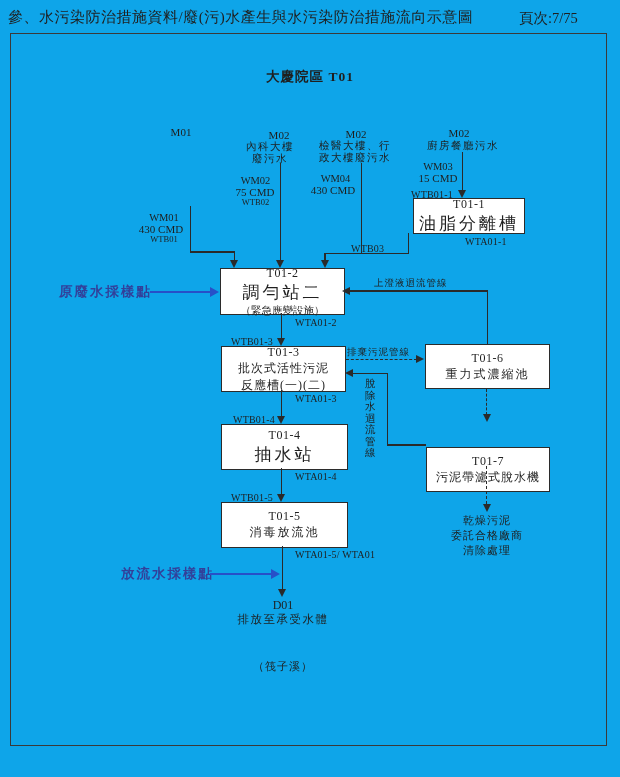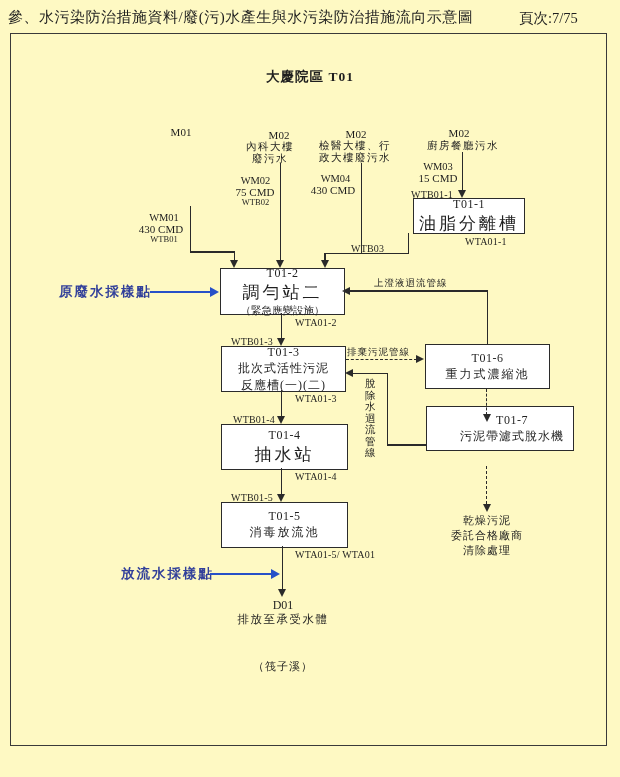--- a/index.html
+++ b/index.html
@@ -3,21 +3,21 @@
 <meta charset="utf-8">
 <style>
   :root{
     --ink:#1f1f1f;
     --line:#2a2a2a;
     --accent-text:#32409a;
     --accent-arrow:#2750c8;
   }
   html,body{margin:0;padding:0;background:#fff;}
   #page{
-    position:relative;width:620px;height:777px;background:#fef9c3;
+    position:relative;width:620px;height:777px;background:#0ea5e9;
     font-family:"Liberation Serif","DejaVu Serif",serif;color:var(--ink);
     overflow:hidden;
   }
   .t{position:absolute;white-space:nowrap;line-height:1.15;}
   .c{text-align:center;}
   .box{
     position:absolute;border:1.6px solid #2b2b2b;background:#fff;
     display:flex;flex-direction:column;align-items:center;justify-content:center;
     text-align:center;
   }
@@ -124,21 +124,21 @@
     <div class="code">T01-5</div>
     <div class="nm2" style="letter-spacing:2px;">消毒放流池</div>
   </div>
   <div class="tag" style="left:295px;top:549px;">WTA01-5/ WTA01</div>
 
   <div class="box" style="left:425px;top:344px;width:123px;height:43px;">
     <div class="code">T01-6</div>
     <div class="nm2" style="letter-spacing:2px;">重力式濃縮池</div>
   </div>
 
-  <div class="box" style="left:426px;top:406px;width:122px;height:43px;padding-left:24px;">
+  <div class="box" style="left:426px;top:447px;width:122px;height:43px;">
     <div class="code">T01-7</div>
     <div class="nm2">污泥帶濾式脫水機</div>
   </div>
 
   <div class="tag" style="left:351px;top:243px;">WTB03</div>
   <div class="t pipelbl" style="left:374px;top:278px;">上澄液迴流管線</div>
   <div class="t pipelbl" style="left:347px;top:347px;">排棄污泥管線</div>
   <div class="t vtext" style="left:365px;top:378px;">脫除水迴流管線</div>
 
   <div class="t sample" style="left:59px;top:284px;">原廢水採樣點</div>

